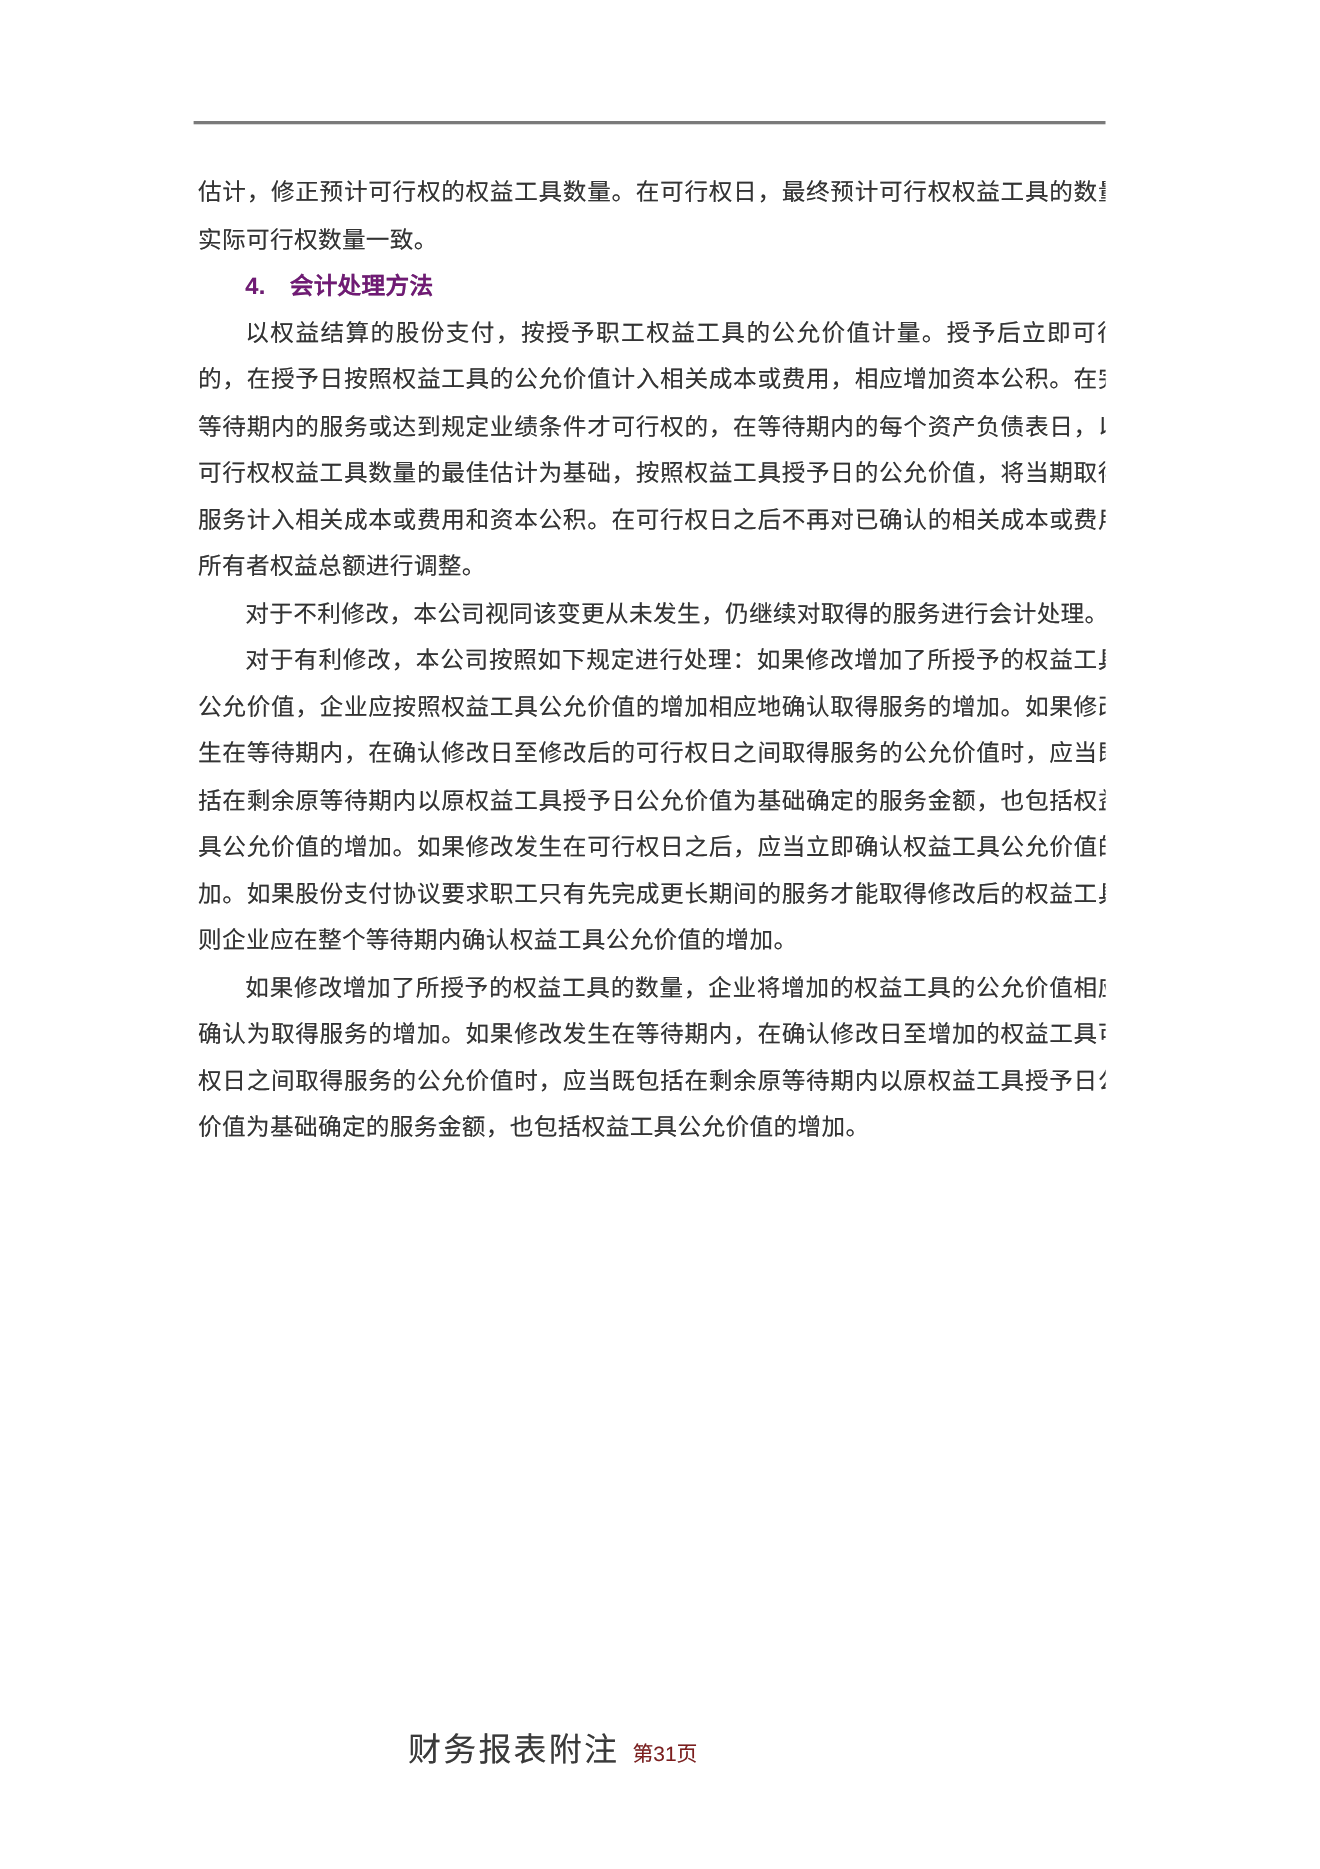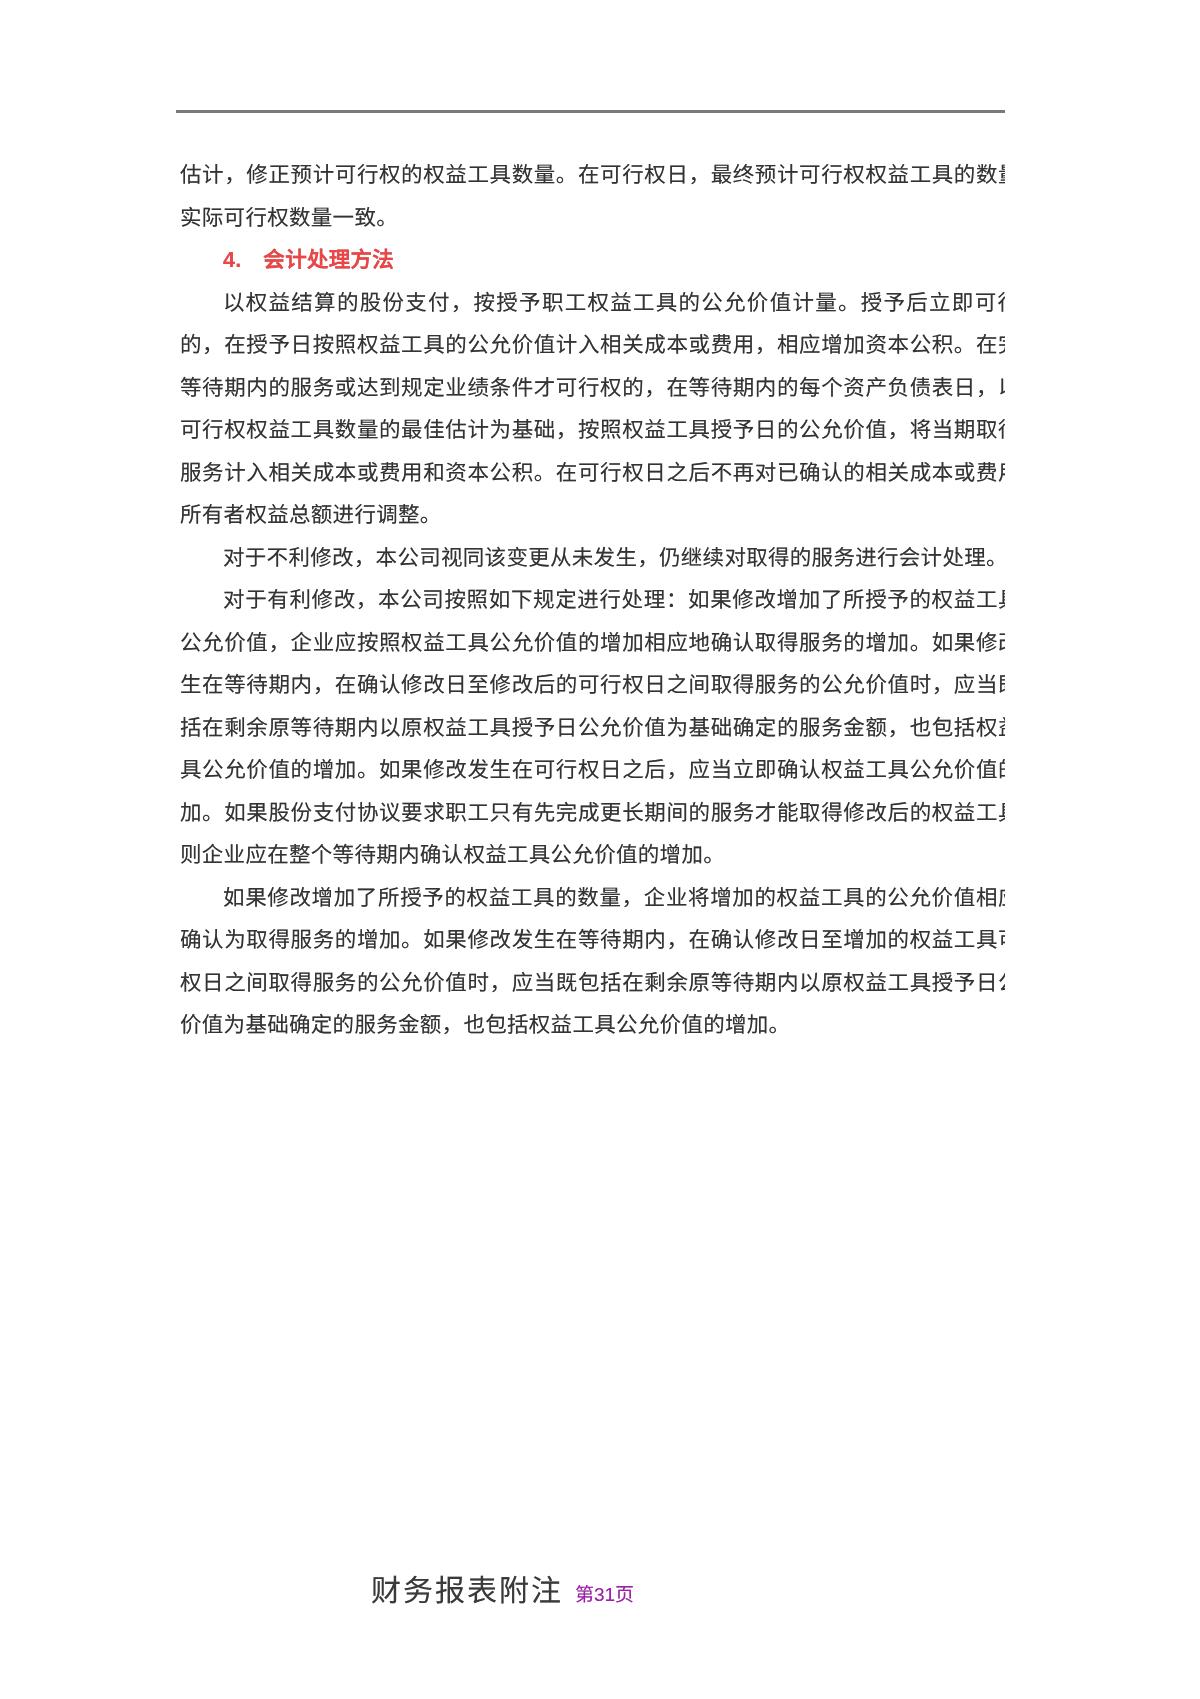--- a/index.html
+++ b/index.html
@@ -40,39 +40,39 @@
     letter-spacing: 0.3px;
     color: #333333;
     text-shadow: 0 0 0.6px rgba(40,40,40,0.45);
     word-break: break-all;
   }
   .para.continuation {
     text-indent: 0;
   }
   .para.heading {
     font-weight: bold;
-    color: #ef4444;
+    color: #701a75;
   }
   .footer {
     position: absolute;
     left: 0;
     top: 1566px;
     width: 100%;
     text-align: center;
     white-space: nowrap;
   }
   .footer-label {
     font-size: 30px;
     color: #3a3a3a;
     letter-spacing: 2px;
     text-shadow: 0 0 0.6px rgba(40,40,40,0.45);
   }
   .footer-page {
     font-size: 19px;
-    color: #a21caf;
+    color: #7f1d1d;
     margin-left: 12px;
     text-shadow: 0 0 0.5px rgba(40,40,40,0.4);
   }
 </style>
 </head>
 <body>
 
 <div class="page">
   <div class="header-rule"></div>
   <main class="content">

